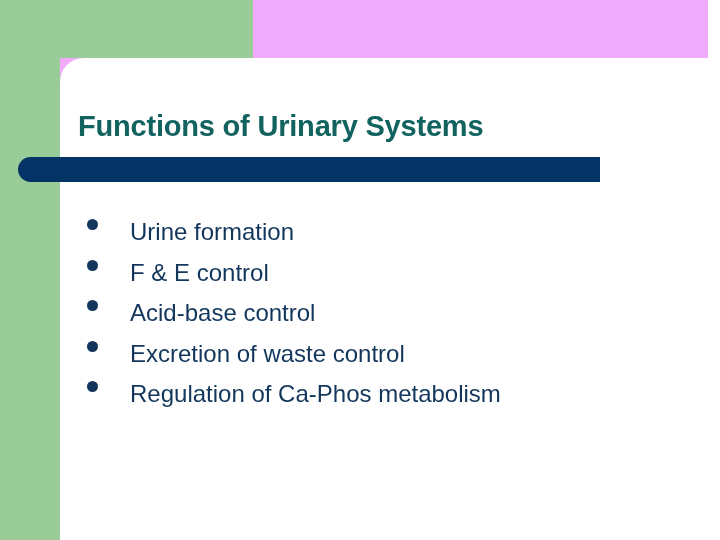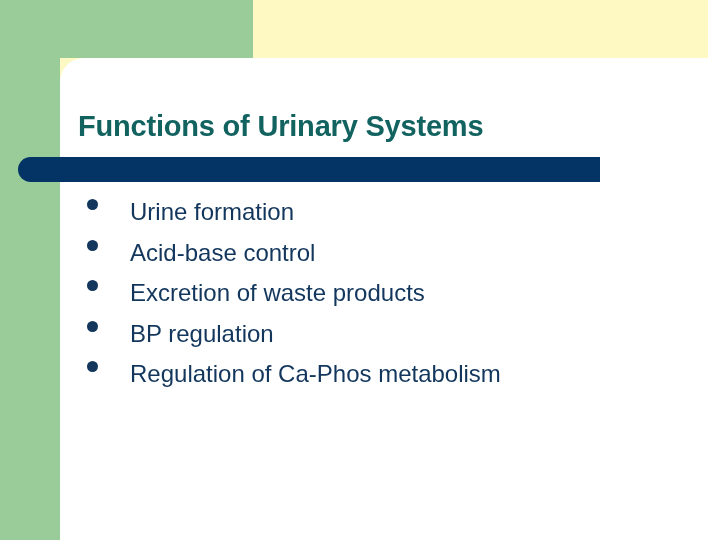--- a/index.html
+++ b/index.html
@@ -7,21 +7,21 @@
     padding: 0;
     background: #ffffff;
   }
   body {
     font-family: "Liberation Sans", sans-serif;
   }
   #slide {
     position: relative;
     width: 708px;
     height: 540px;
-    background: #fef9c3;
+    background: #f0abfc;
     overflow: hidden;
   }
 
   
   .green-left-band {
     position: absolute;
     left: 0;
     top: 0;
     width: 60px;
     height: 540px;
@@ -99,20 +99,21 @@
     position: absolute;
     left: 9px;
     top: -21px;
     width: 11px;
     height: 11px;
     border-radius: 50%;
     background: #12365c;
   }
   .bullet-text {
     flex: 0 0 auto;
+    margin-top: 20px;
   }
 </style>
 </head>
 <body>
 
 <div id="slide">
 
   <div class="green-left-band"></div>
   <div class="green-top-band"></div>
   <div class="white-panel"></div>
@@ -121,29 +122,29 @@
 
   <div class="blue-bar"></div>
 
   <ul class="bullet-list">
     <li class="bullet-item">
       <span class="bullet-marker"></span>
       <span class="bullet-text">Urine formation</span>
     </li>
     <li class="bullet-item">
       <span class="bullet-marker"></span>
+      <span class="bullet-text">F &amp; E control</span>
+    </li>
+    <li class="bullet-item">
+      <span class="bullet-marker"></span>
       <span class="bullet-text">Acid-base control</span>
     </li>
     <li class="bullet-item">
       <span class="bullet-marker"></span>
-      <span class="bullet-text">Excretion of waste products</span>
-    </li>
-    <li class="bullet-item">
-      <span class="bullet-marker"></span>
-      <span class="bullet-text">BP regulation</span>
+      <span class="bullet-text">Excretion of waste control</span>
     </li>
     <li class="bullet-item">
       <span class="bullet-marker"></span>
       <span class="bullet-text">Regulation of Ca-Phos metabolism</span>
     </li>
   </ul>
 
 </div>
 
 </body></html>

